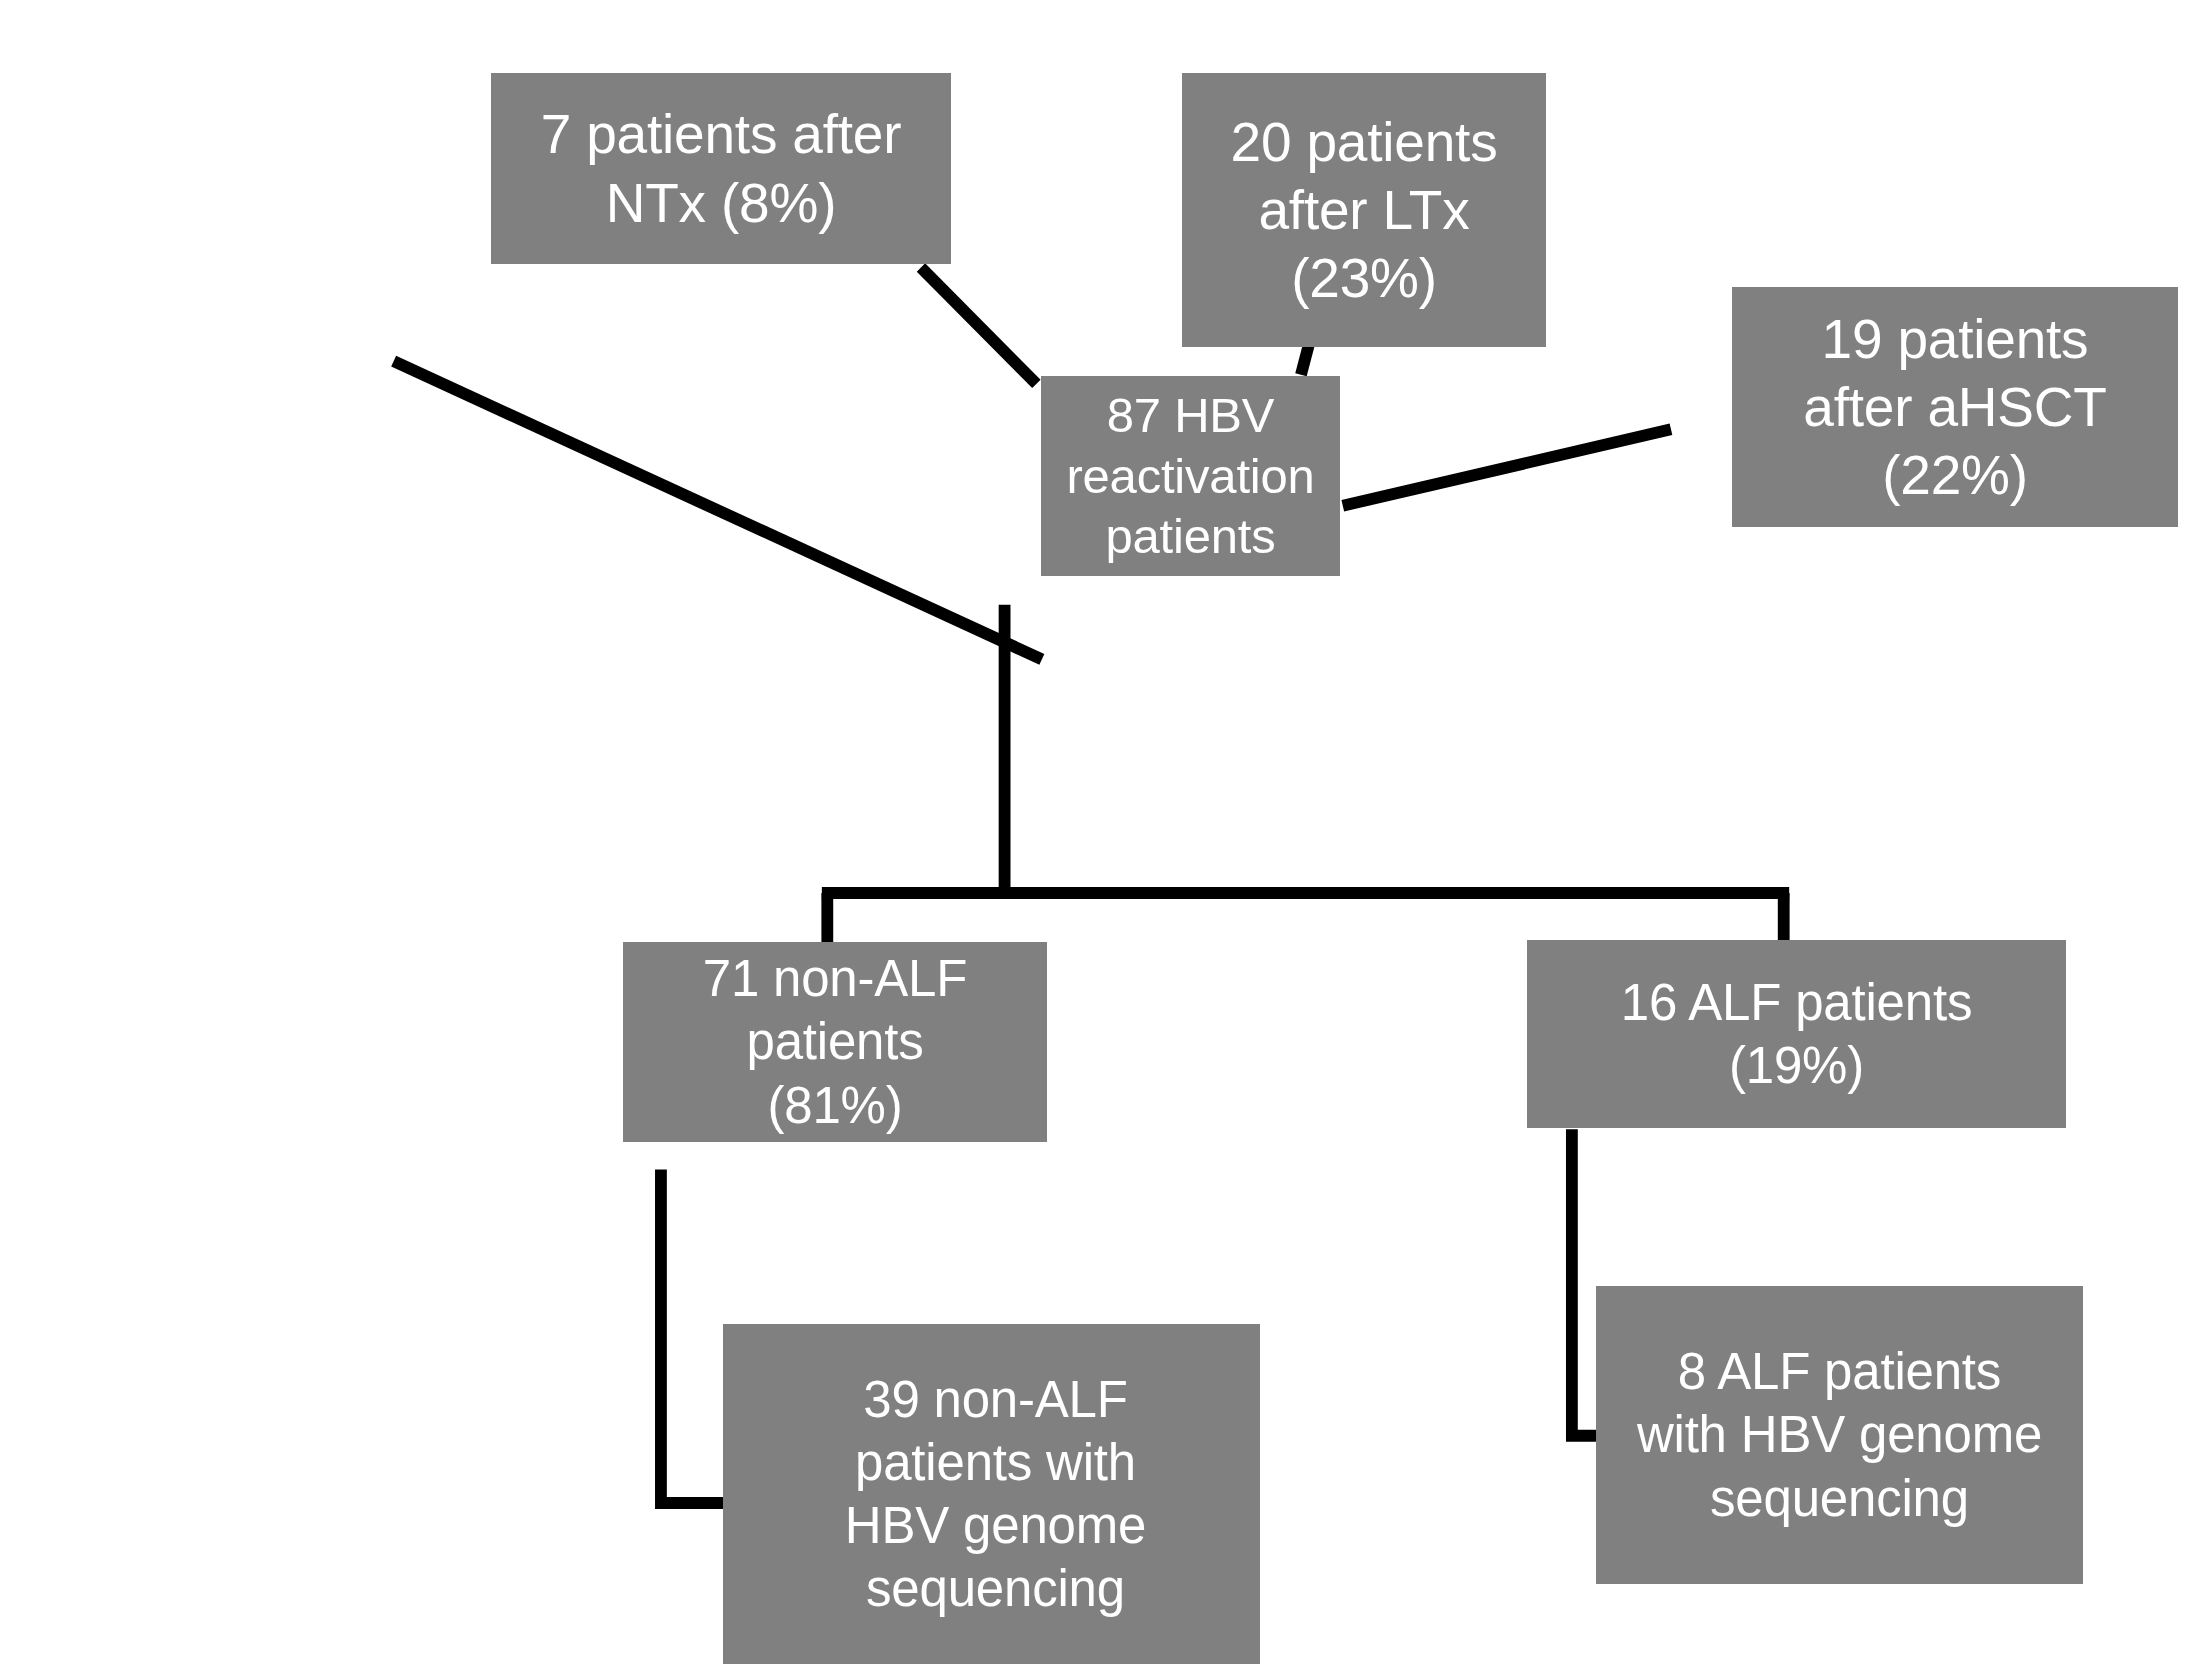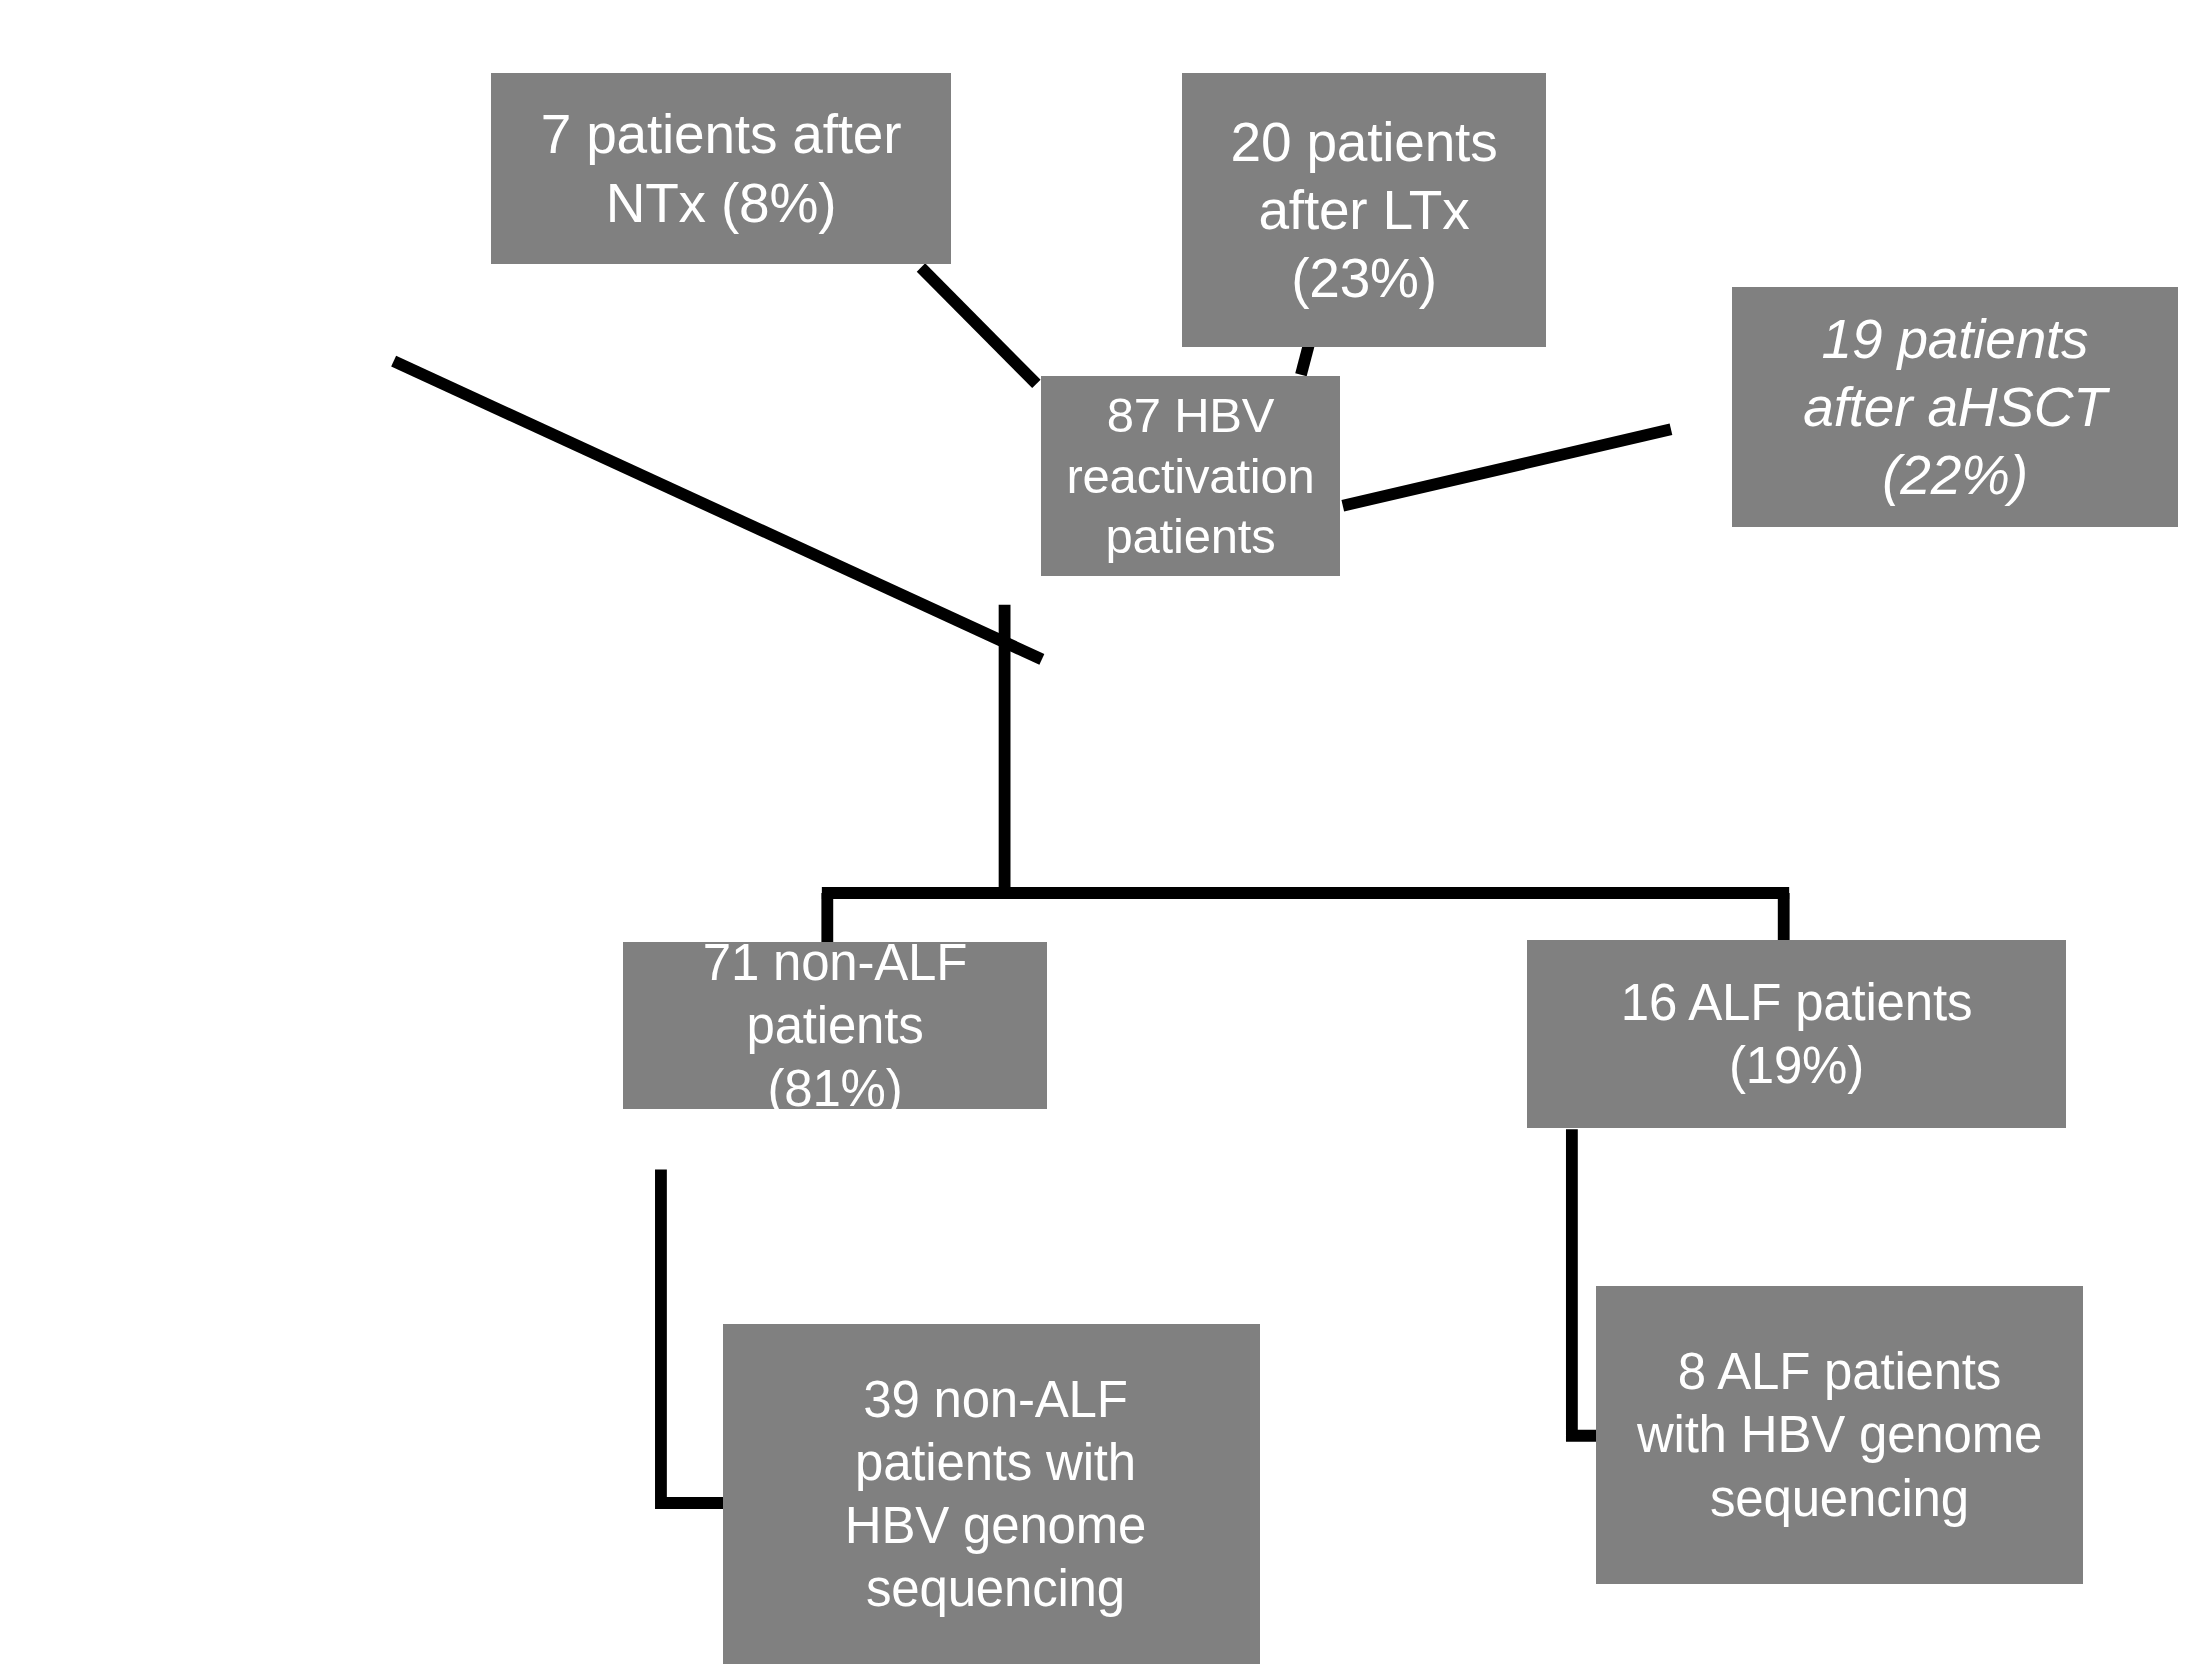--- a/index.html
+++ b/index.html
@@ -36,23 +36,23 @@
     font-family: "Liberation Sans", sans-serif;
     font-weight: 400;
     line-height: 1.24;
     white-space: pre-line;
     letter-spacing: -0.2px;
   }
   
   #node-ntx      { left: 491px;  top: 33px;   width: 460px; height: 191px; font-size: 55px; }
   #node-ltx      { left: 1182px; top: 33px;   width: 364px; height: 274px; font-size: 55px; }
   #node-ctx      { left: 31px;   top: 247px;  width: 363px; height: 245px; font-size: 55px; }
-  #node-ahsct    { left: 1732px; top: 247px;  width: 446px; height: 240px; font-size: 55px; font-style: italic; }
+  #node-ahsct    { left: 1732px; top: 247px;  width: 446px; height: 240px; font-size: 55px; }
   #node-root     { left: 1041px; top: 336px;  width: 299px; height: 200px; font-size: 49px; }
-  #node-nonalf   { left: 623px;  top: 902px;  width: 424px; height: 167px; font-size: 51px; }
+  #node-nonalf   { left: 623px;  top: 902px;  width: 424px; height: 200px; font-size: 51px; }
   #node-alf      { left: 1527px; top: 900px;  width: 539px; height: 188px; font-size: 51px; }
   #node-nonalfseq{ left: 723px;  top: 1284px; width: 537px; height: 340px; font-size: 51px; padding-left: 8px; }
   #node-alfseq   { left: 1596px; top: 1246px; width: 487px; height: 298px; font-size: 51px; }
 </style>
 </head>
 <body>
 
 <div id="canvas">
 
   <svg class="edges" viewBox="0 0 2432 1832" width="2211" height="1666" xmlns="http://www.w3.org/2000/svg">

